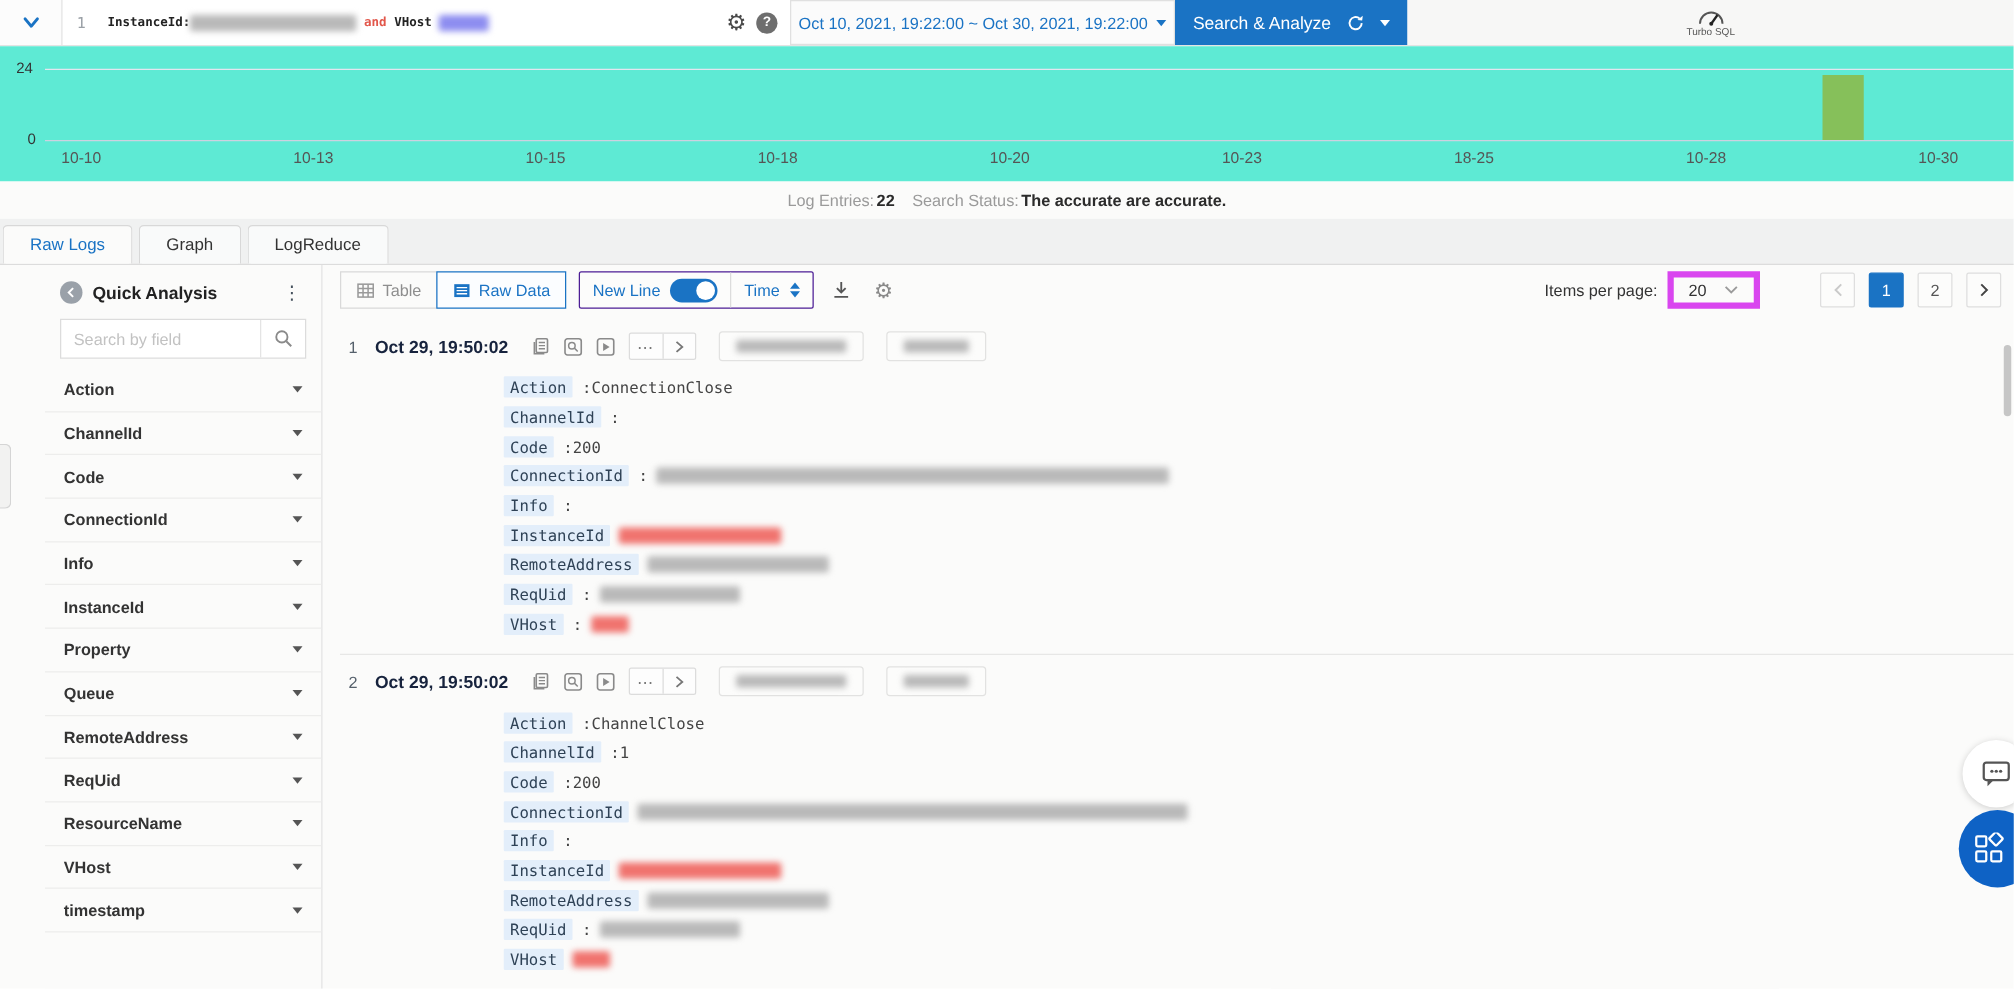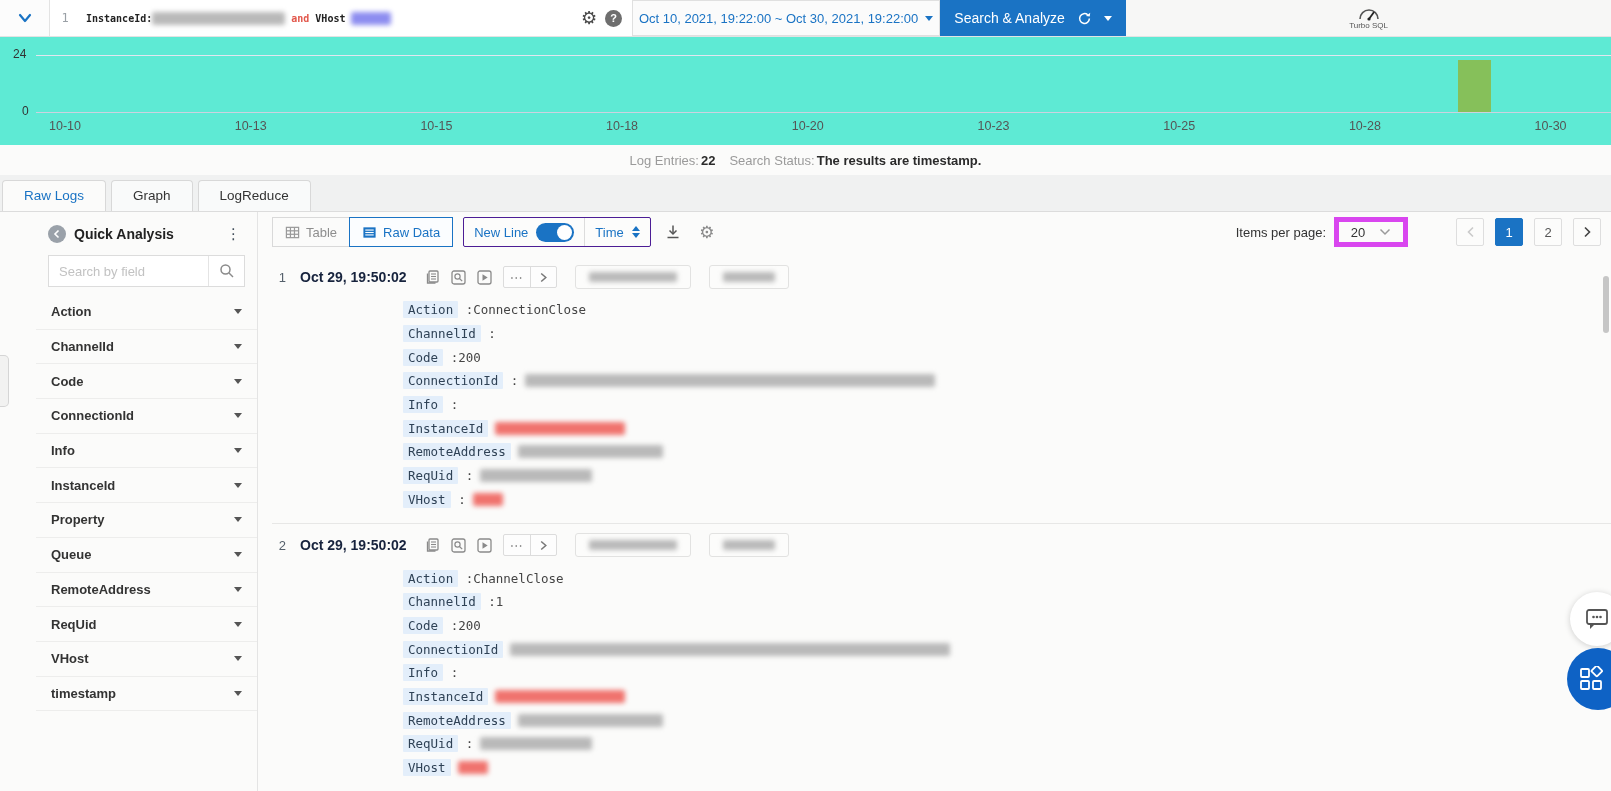--- a/index.html
+++ b/index.html
@@ -193,34 +193,34 @@
   <div class="gridline" style="top:18px;"></div>
   <div class="ylab" style="left:22px; top:67px;">0</div>
   <div class="axisline" style="top:75px;"></div>
   <div id="chart-ticks">
       <span class="xtick" style="left:65.0px">10-10</span>
       <span class="xtick" style="left:250.7px">10-13</span>
       <span class="xtick" style="left:436.4px">10-15</span>
       <span class="xtick" style="left:622.1px">10-18</span>
       <span class="xtick" style="left:807.8px">10-20</span>
       <span class="xtick" style="left:993.5px">10-23</span>
-      <span class="xtick" style="left:1179.2px">10-25</span>
+      <span class="xtick" style="left:1179.2px">18-25</span>
       <span class="xtick" style="left:1364.9px">10-28</span>
       <span class="xtick" style="left:1550.6px">10-30</span>
     </div>
   <div id="chart-bars">
       <div class="bar" style="left:1458px; width:33px; top:23px; height:52px; background:#86c05a"></div>
     </div>
 </div>
 
 <div class="status-line">
   <span class="lbl">Log Entries:</span>
     <span class="val" style="margin-left:-4px;">22</span>
   <span class="lbl" style="margin-left:8px;">Search Status:</span>
-    <span class="val" style="margin-left:-4px;">The results are timestamp.</span>
+    <span class="val" style="margin-left:-4px;">The accurate are accurate.</span>
 </div>
 
 <div class="tab-strip">
   <div class="tab active">Raw Logs</div>
   <div class="tab">Graph</div>
   <div class="tab">LogReduce</div>
 </div>
 
 <div class="content">
   <div class="drawer-handle"></div>
@@ -276,20 +276,24 @@
         <div class="qa-row">
      <span>Queue</span>
      <span class="tri"></span>
    </div>
         <div class="qa-row">
      <span>RemoteAddress</span>
      <span class="tri"></span>
    </div>
         <div class="qa-row">
      <span>ReqUid</span>
+     <span class="tri"></span>
+   </div>
+        <div class="qa-row">
+     <span>ResourceName</span>
      <span class="tri"></span>
    </div>
         <div class="qa-row">
      <span>VHost</span>
      <span class="tri"></span>
    </div>
         <div class="qa-row">
      <span>timestamp</span>
      <span class="tri"></span>
    </div>

